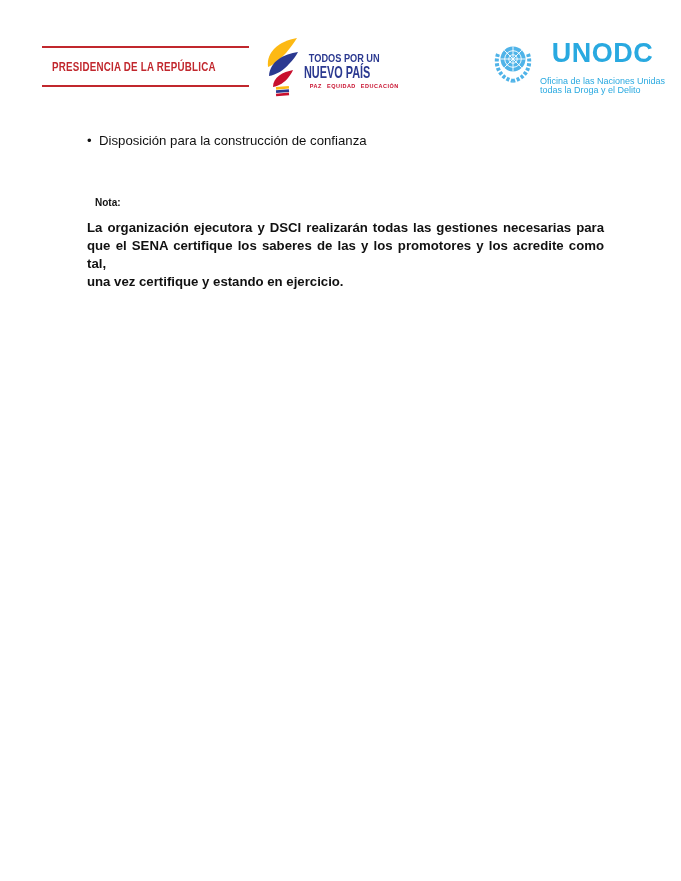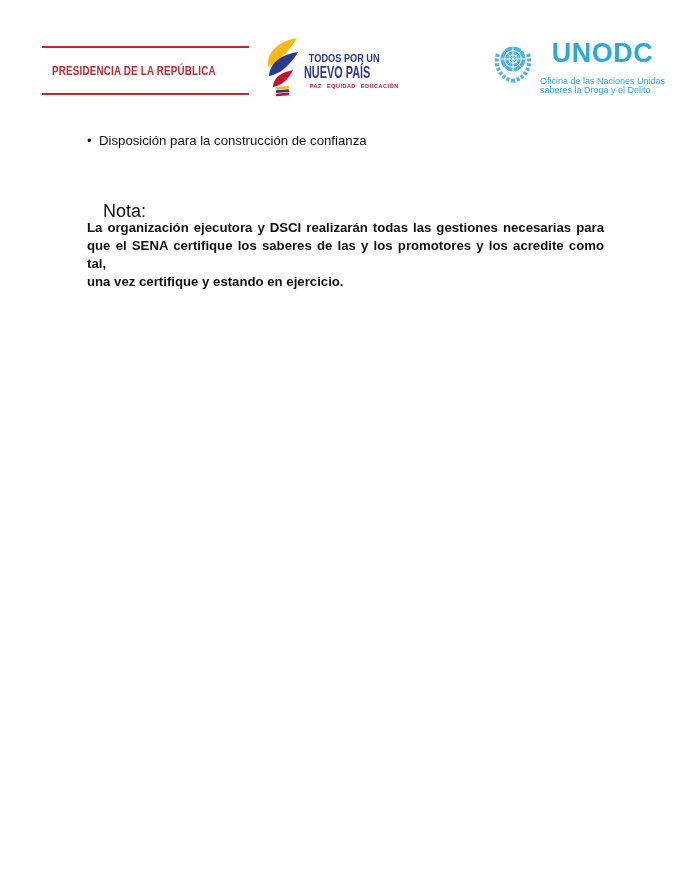--- a/index.html
+++ b/index.html
@@ -3,21 +3,21 @@
 <meta charset="utf-8">
 <style>
   html,body{margin:0;padding:0;background:#ffffff;}
   .page{
     position:relative;width:681px;height:881px;background:#ffffff;
     font-family:"Liberation Sans", sans-serif;color:#111;overflow:hidden;
   }
 
   
   .presidencia{
-    position:absolute;left:42px;top:46px;width:207px;height:49px;
+    position:absolute;left:42px;top:46px;width:207px;height:41px;
     border-top:2px solid #C1272D;border-bottom:2px solid #C1272D;
     box-sizing:border-box;display:flex;align-items:center;padding-left:4px;
   }
   .pres-label{
     font-weight:bold;font-size:12.5px;color:#C1272D;white-space:nowrap;
     letter-spacing:.3px;margin-left:6px;transform:scaleX(.78);transform-origin:left center;
   }
 
   .nuevopais{position:absolute;left:263px;top:38px;display:flex;}
   .np-text{margin-left:3px;padding-top:15px;text-align:center;}
@@ -34,22 +34,22 @@
               letter-spacing:.5px;margin-top:-1px;text-align:center;}
   .un-sub{font-size:9px;line-height:8.6px;color:#29A9E0;white-space:nowrap;}
   .un-sub.first{margin-top:12px;}
 
   
   .bullets{position:absolute;left:99px;top:112px;margin:0;padding:0;list-style:none;
            font-size:13.2px;line-height:17.5px;}
   .bullets li{position:relative;margin-top:20px;}
   .bullets li::before{content:"\2022";position:absolute;left:-12px;}
 
-  .note-label{position:absolute;left:87px;top:186px;margin:16px;
-              font-size:18px;font-weight:normal;line-height:18px;}
+  .note-label{position:absolute;left:87px;top:186px;margin:8px;
+              font-size:10px;font-weight:bold;line-height:18px;}
 
   .para{position:absolute;left:87px;top:219px;width:517px;
         font-size:13.2px;line-height:18px;font-weight:bold;}
   .pline.justify{text-align:justify;text-align-last:justify;}
 </style>
 </head>
 <body>
 
 <div class="page">
 
@@ -92,21 +92,21 @@
           <circle cx="21" cy="17" r="4.2"></circle>
           <line x1="8.5" y1="17" x2="33.5" y2="17"></line>
           <line x1="21" y1="4.5" x2="21" y2="29.5"></line>
           <line x1="12.2" y1="8.2" x2="29.8" y2="25.8"></line>
           <line x1="29.8" y1="8.2" x2="12.2" y2="25.8"></line>
         </g>
       </svg>
       <div class="un-text">
         <div class="un-acronym">UNODC</div>
         <div class="un-sub first">Oficina de las Naciones Unidas</div>
-        <div class="un-sub">saberes la Droga y el Delito</div>
+        <div class="un-sub">todas la Droga y el Delito</div>
       </div>
     </div>
 
   </header>
 
   <main>
 
     <ul class="bullets">
       <li>Disposición para la construcción de confianza</li>
     </ul>

